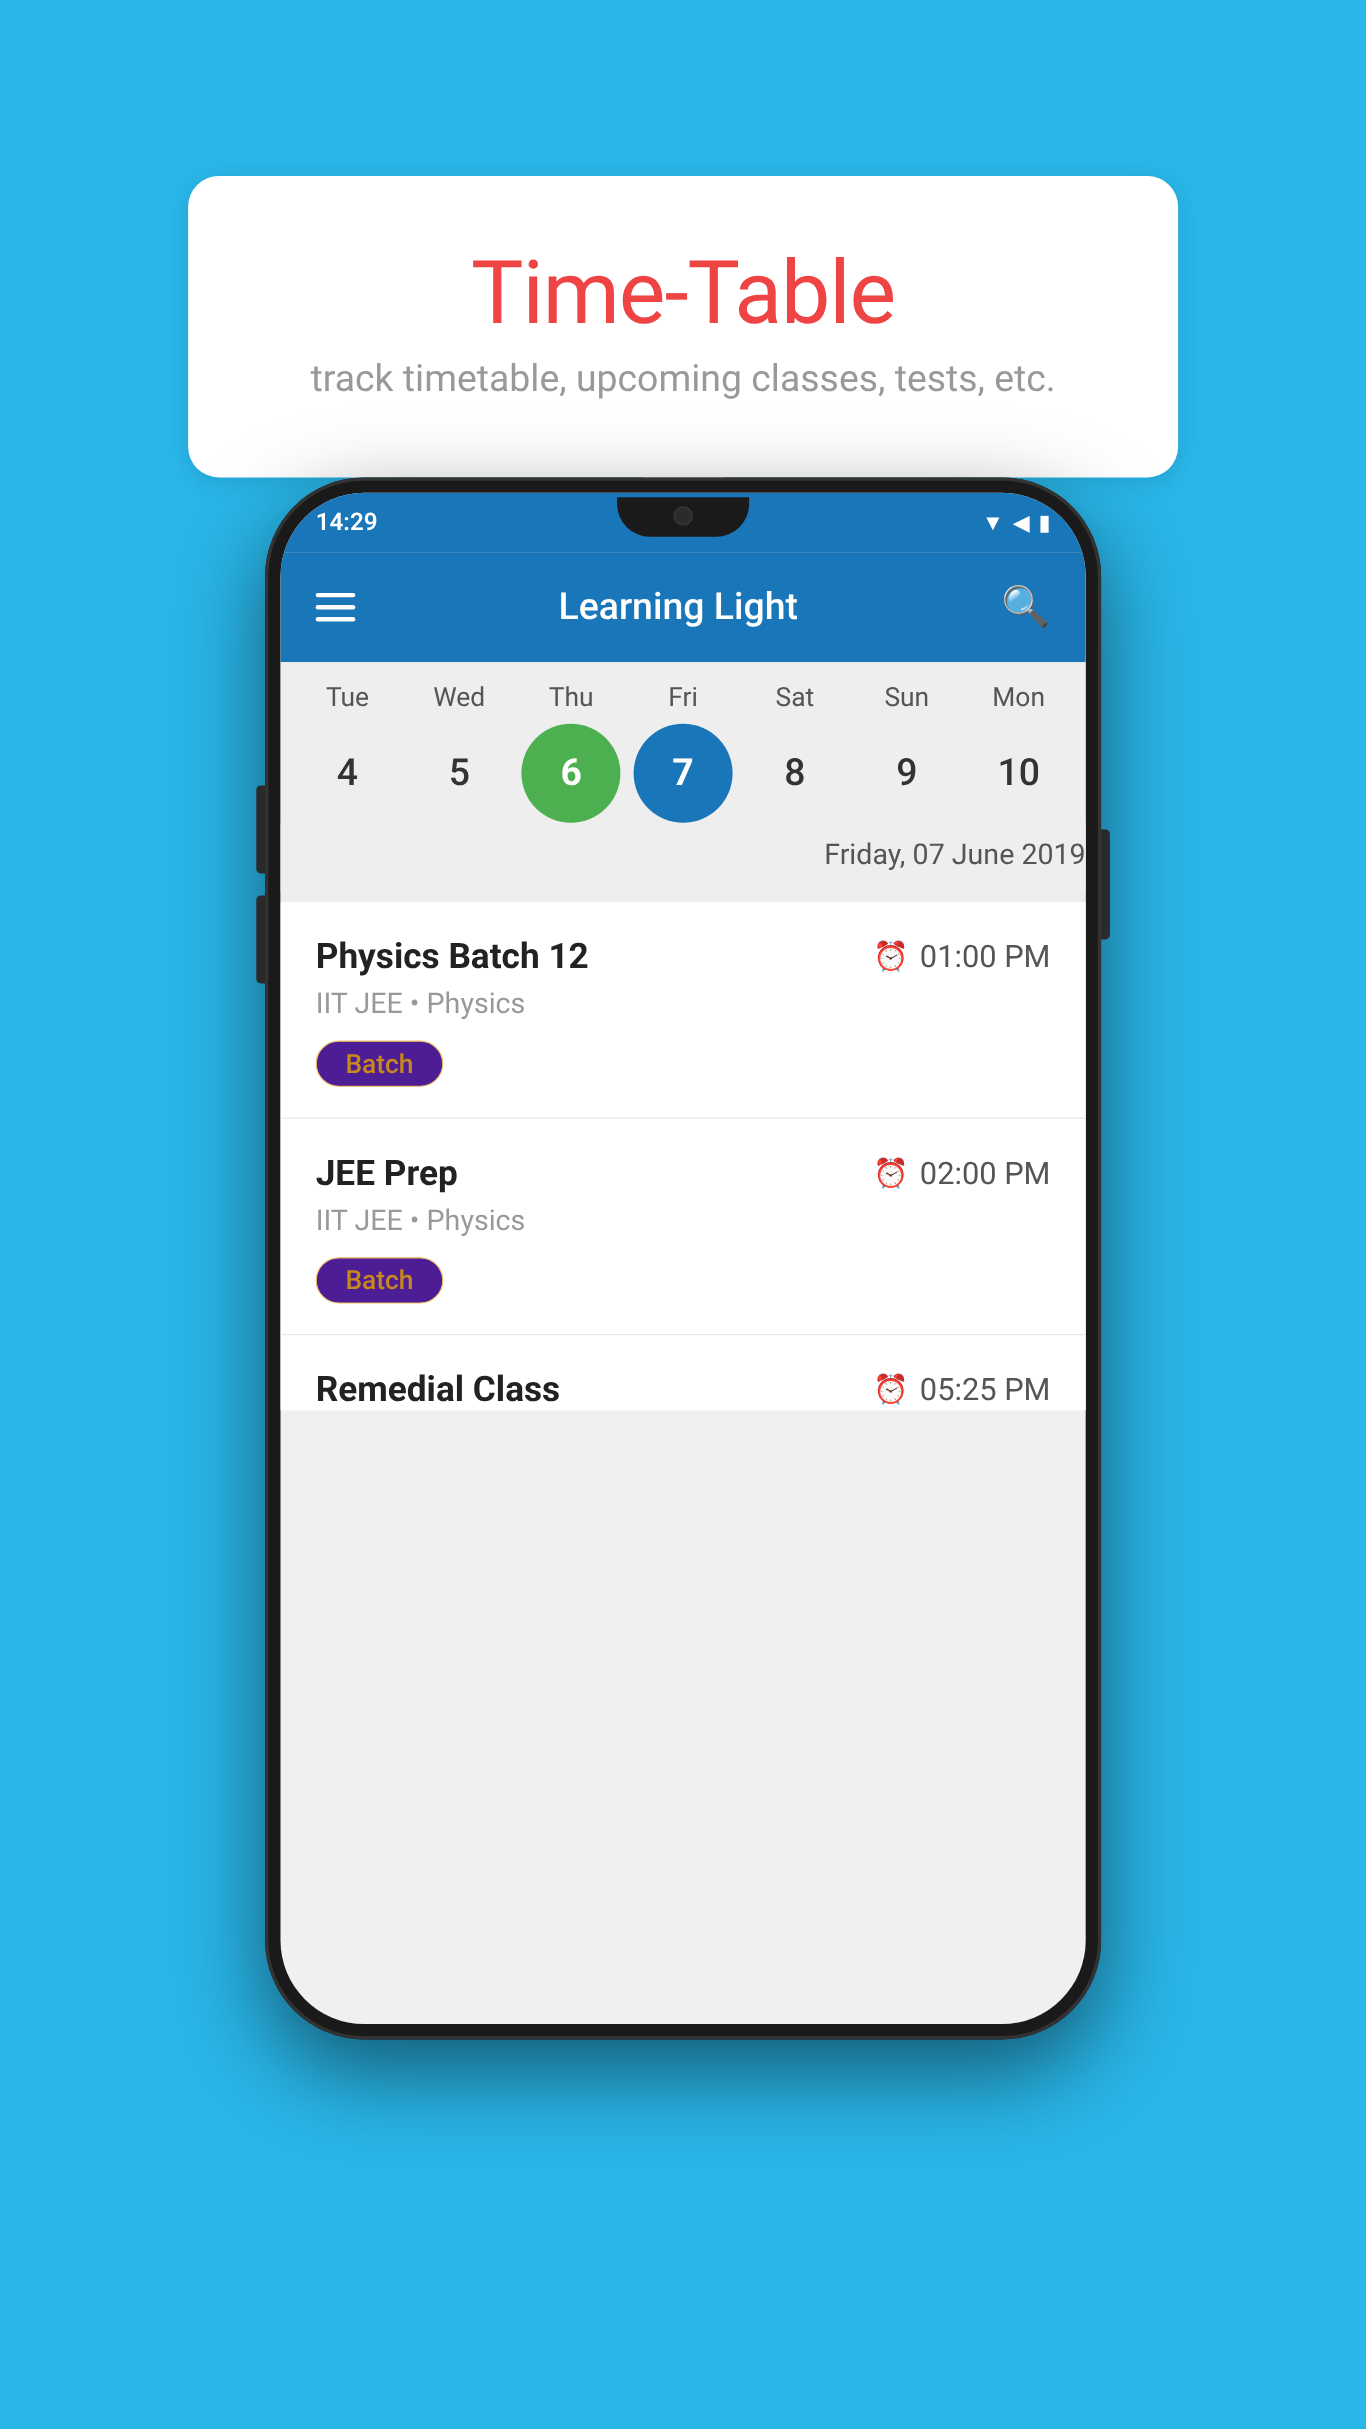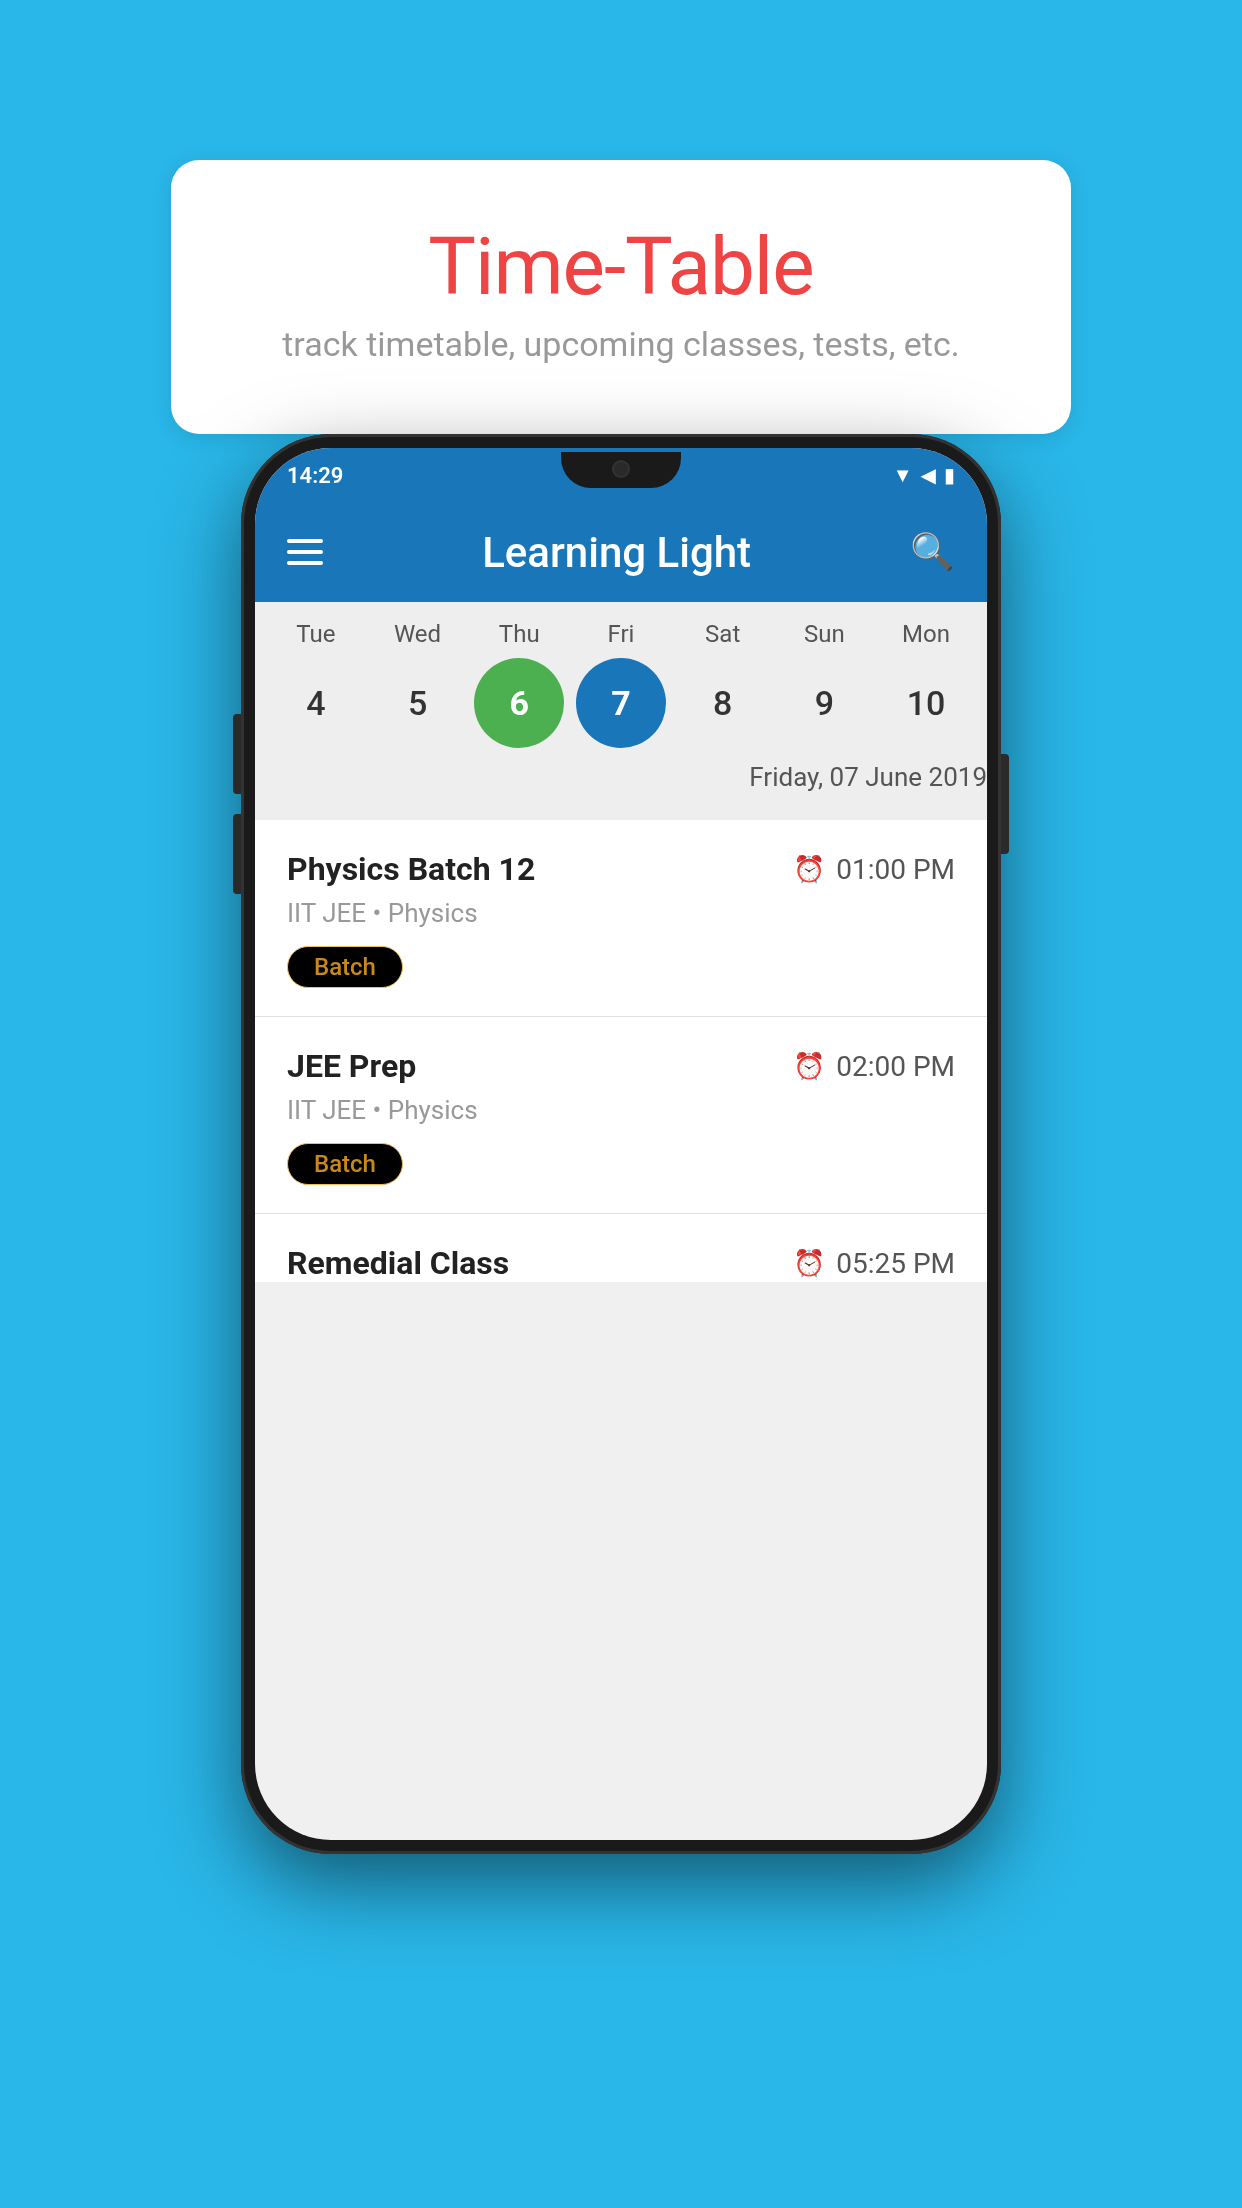--- a/index.html
+++ b/index.html
@@ -178,21 +178,21 @@
     }
     .hamburger-icon span {
       display: block;
       width: 36px;
       height: 4px;
       background: white;
       border-radius: 2px;
     }
     .app-title {
       color: white;
-      font-size: 42px;
+      font-size: 34px;
       font-weight: 500;
       flex: 1;
       text-align: center;
     }
     .search-icon {
       color: white;
       font-size: 36px;
     }
 
     
@@ -278,21 +278,21 @@
       font-size: 26px;
       color: #777;
     }
     .schedule-item-sub {
       font-size: 26px;
       color: #999;
       margin-bottom: 18px;
     }
     .batch-tag {
       display: inline-block;
-      background: #000000;
+      background: #4c1d95;
       color: #c8891a;
       border: 1.5px solid #f0c060;
       border-radius: 30px;
       padding: 6px 26px;
       font-size: 24px;
       font-weight: 500;
     }
 
     
     .schedule-item-partial {

